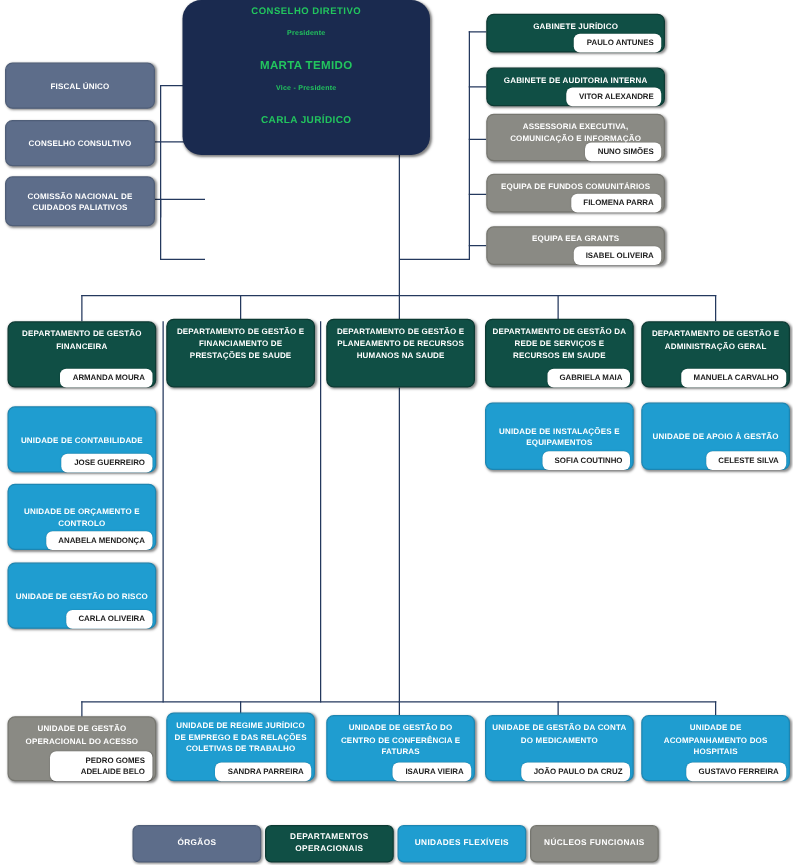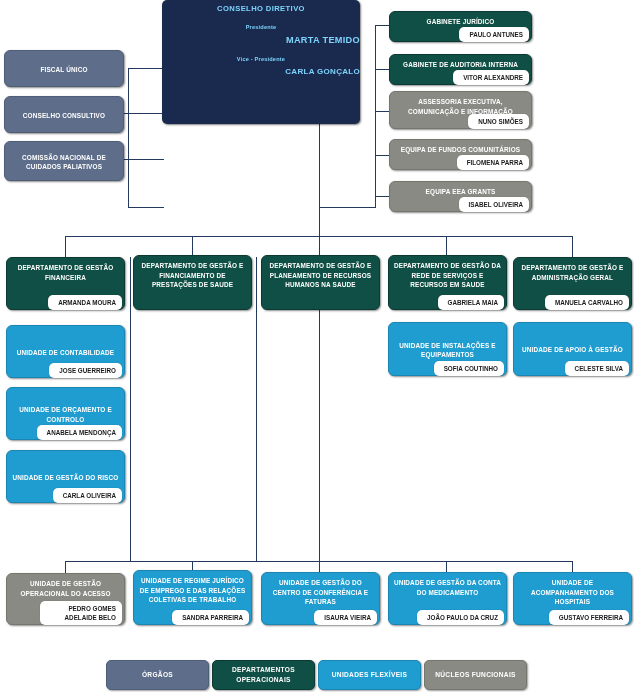--- a/index.html
+++ b/index.html
@@ -53,29 +53,29 @@
 
   
   .c-org    { background: #5d6d8a; border: 1px solid #4f5e78; }
   .c-dept   { background: #104f45; border: 1px solid #0c3a33; }
   .c-unit   { background: #1f9dd0; border: 1px solid #1c86b2; }
   .c-nucleo { background: #8a8a84; border: 1px solid #76766f; }
 
   
   #board {
     position: absolute;
-    left: 162px; top: 0px; width: 198px; height: 124px;
+    left: 146px; top: 0px; width: 198px; height: 124px;
     background: #1a2a4f;
-    border-radius: 5px;
-    color: #7dd3fc;
+    border-radius: 15px;
+    color: #22c55e;
     box-shadow: 1px 1px 2px rgba(0,0,0,.5);
   }
   #board .b-title { text-align:center; font-size: 7.6px; font-weight: bold; letter-spacing:.4px; padding-top: 4px; }
   #board .role    { text-align:center; font-size: 5.6px; font-weight: bold; margin-top: 11px; letter-spacing:.2px;}
-  #board .person  { text-align:right; font-size: 9.2px; font-weight: bold; margin-top: 5px; letter-spacing:.3px;}
+  #board .person  { text-align:center; font-size: 9.2px; font-weight: bold; margin-top: 17px; letter-spacing:.3px;}
   #board .person.sm { font-size: 8px; }
   #board .vogais  { display:flex; justify-content: space-between; padding: 0 10px; margin-top: 12px; }
   #board .vg { text-align:center; width: 50%; }
   #board .vg .role2 { font-size: 5.4px; font-weight: bold; }
   #board .vg .nm    { font-size: 7.4px; font-weight: bold; margin-top: 4px; letter-spacing:.2px;}
 
   
   .ln-v, .ln-h { position: absolute; background: #24395e; }
   .ln-v { width: 1.4px; }
   .ln-h { height: 1.4px; }
@@ -127,21 +127,21 @@
   <div class="ln-v" style="left:572px; top:561px; height:22px;"></div>
 
   <div class="ln-v" style="left:256px; top:257px; height:305px;"></div>
   <div class="ln-v" style="left:130px; top:257px; height:305px;"></div>
 
   <div id="board">
     <div class="b-title">CONSELHO DIRETIVO</div>
     <div class="role">Presidente</div>
     <div class="person">MARTA TEMIDO</div>
     <div class="role">Vice - Presidente</div>
-    <div class="person sm">CARLA GONÇALO</div>
+    <div class="person sm">CARLA JURÍDICO</div>
   </div>
 
   <div class="box c-org" style="left:4px; top:50px; width:120px; height:37px; justify-content:center;">
     <div class="ttl">FISCAL ÚNICO</div>
   </div>
   <div class="box c-org" style="left:4px; top:96px; width:120px; height:37px; justify-content:center;">
     <div class="ttl">CONSELHO CONSULTIVO</div>
   </div>
   <div class="box c-org" style="left:4px; top:141px; width:120px; height:40px; justify-content:center;">
     <div class="ttl">COMISSÃO NACIONAL DE CUIDADOS PALIATIVOS</div>

